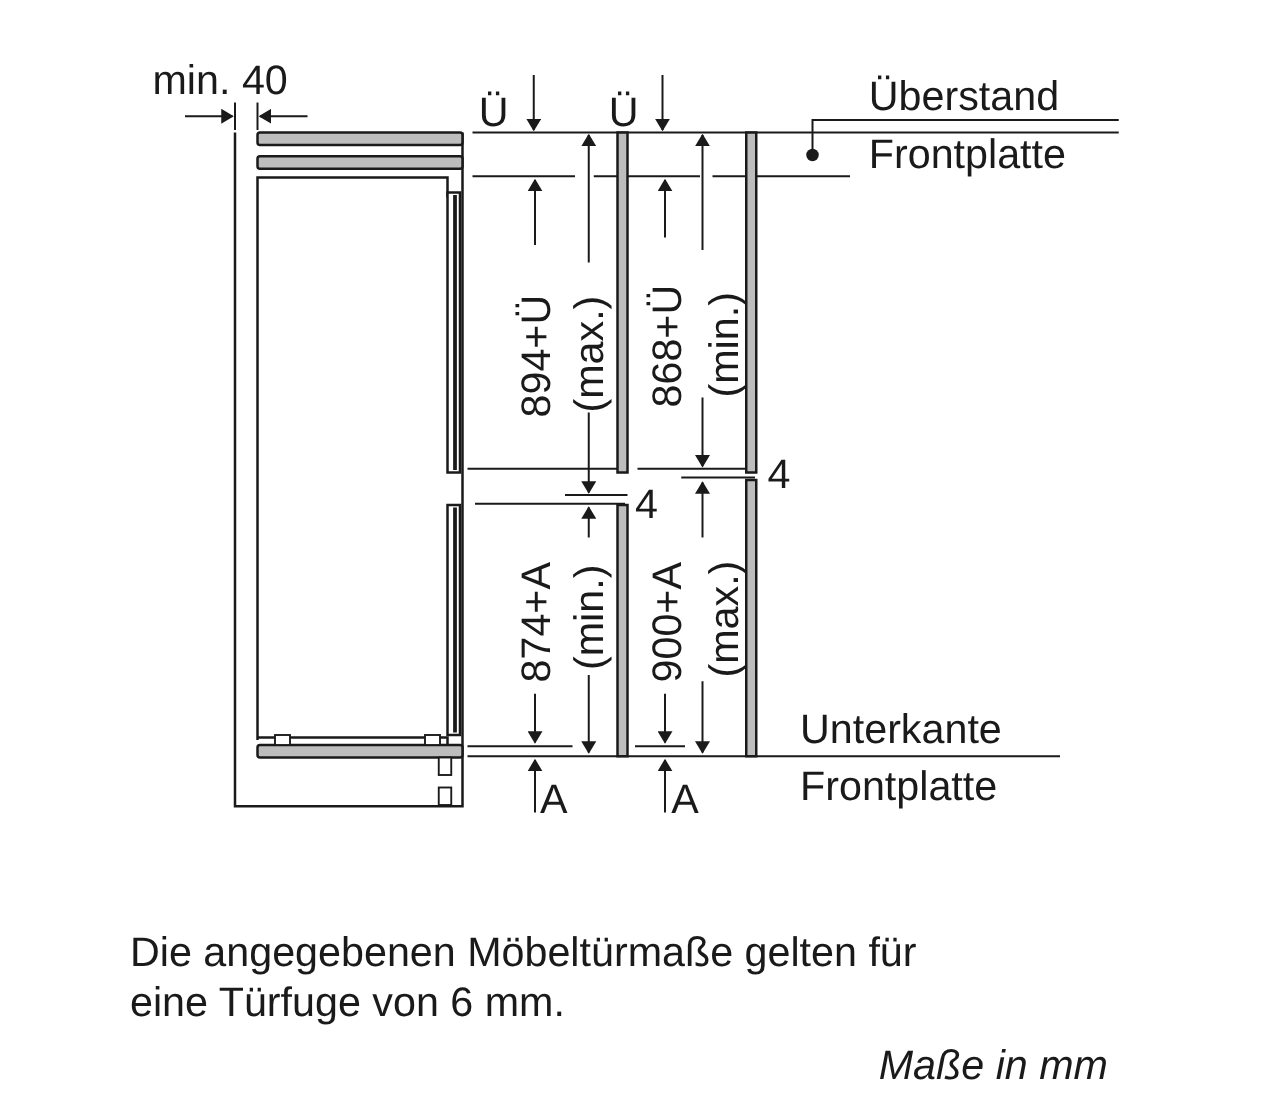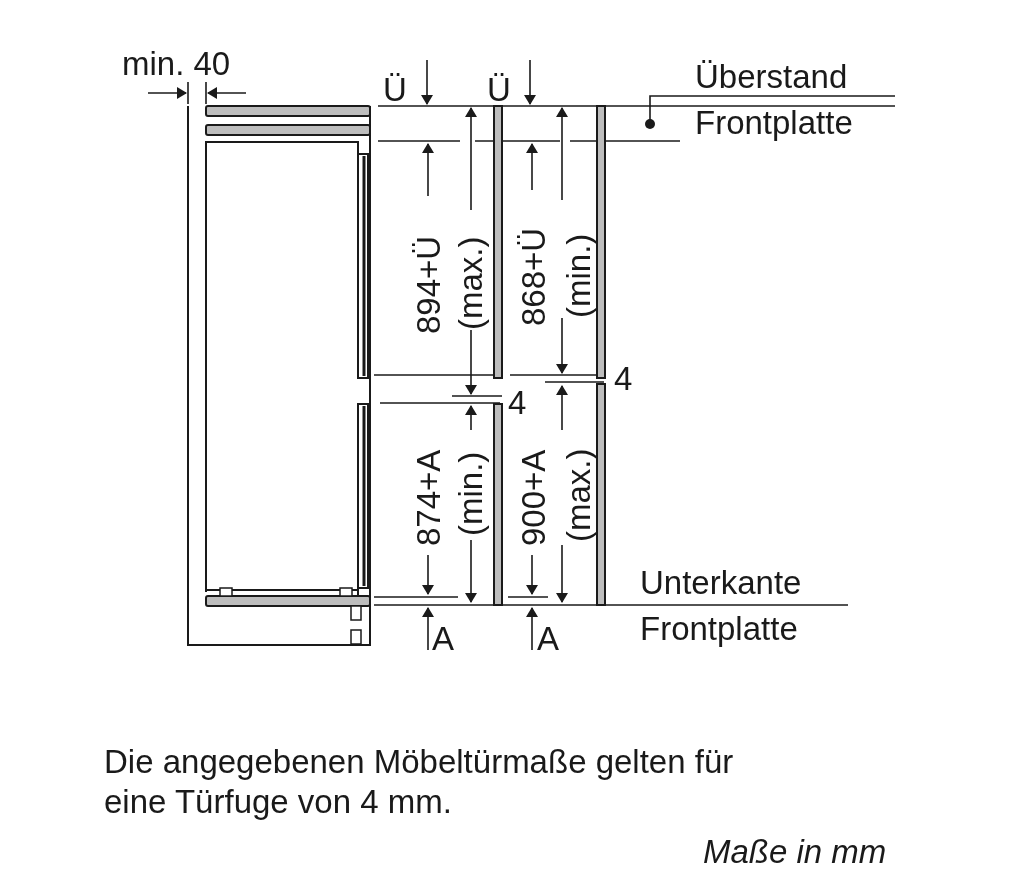--- a/index.html
+++ b/index.html
@@ -135,14 +135,14 @@
     <text class="lbl" x="537" y="650">A</text>
   </g>
 
   <g>
     <text class="lbl" x="640" y="594">Unterkante</text>
     <text class="lbl" x="640" y="640">Frontplatte</text>
   </g>
 </svg>
 
 <div class="note" style="left:104px; top:743px;">Die angegebenen Möbeltürmaße gelten für</div>
-<div class="note" style="left:104px; top:783px;">eine Türfuge von 4 mm.</div>
+<div class="note" style="left:104px; top:783px;">eine Türfuge von 6 mm.</div>
 <div class="note" style="left:703px; top:833px;font-style:italic;">Maße in mm</div>
 
 </body></html>

